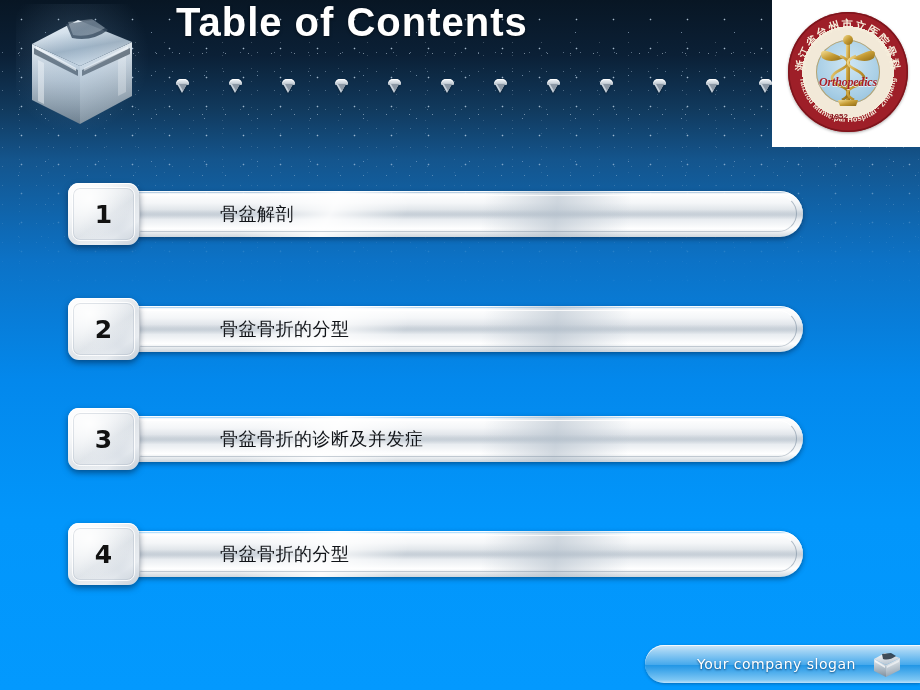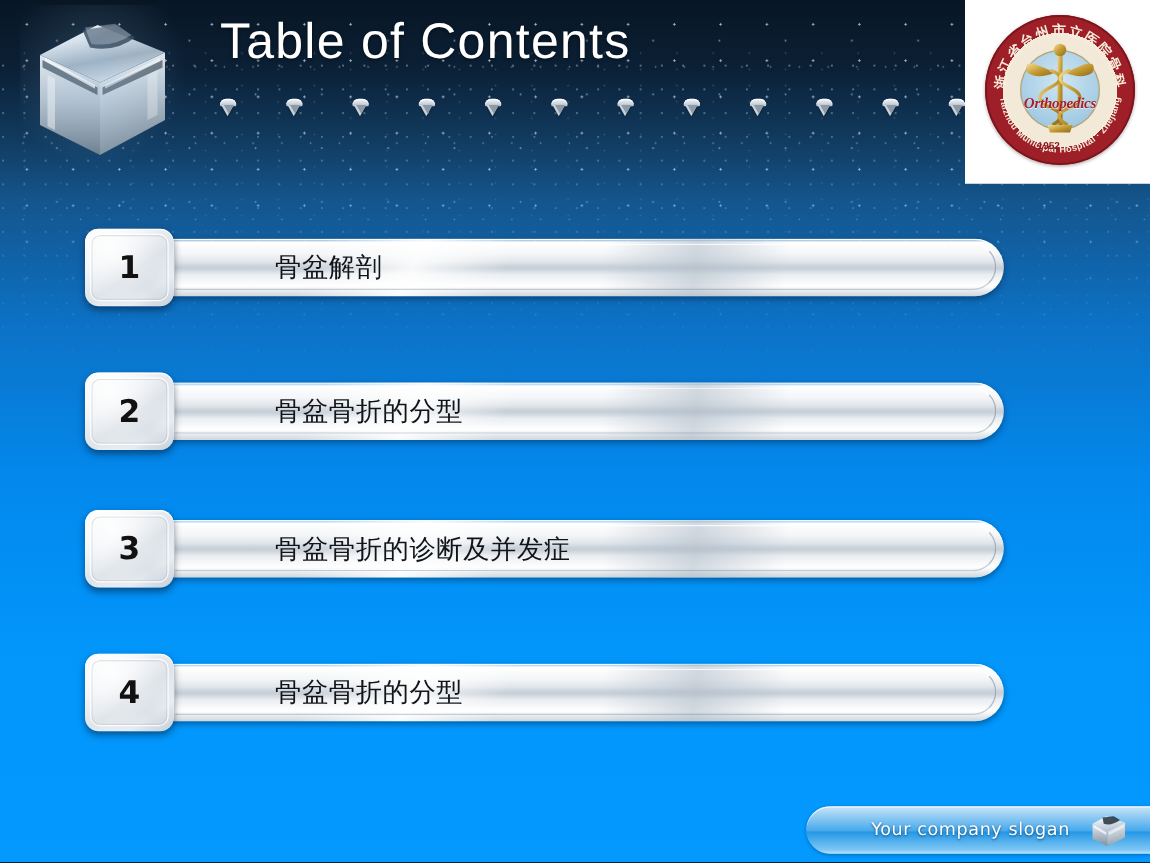--- a/index.html
+++ b/index.html
@@ -42,22 +42,22 @@
       radial-gradient(circle, rgba(200,222,242,.9) 0.6px, transparent 1px),
       radial-gradient(circle, rgba(235,245,255,.5) 0.5px, transparent .9px);
     background-size:17px 19px, 29px 13px;
     background-position:11px 3px, 5px 9px;
     -webkit-mask-image:linear-gradient(to bottom, rgba(0,0,0,.85) 0%, rgba(0,0,0,.4) 55%, rgba(0,0,0,0) 100%);
     mask-image:linear-gradient(to bottom, rgba(0,0,0,.85) 0%, rgba(0,0,0,.4) 55%, rgba(0,0,0,0) 100%);
   }
 
   
   .title{
-    position:absolute;left:176px;top:11px;
-    font-size:40px;font-weight:normal;color:#ffffff;
+    position:absolute;left:176px;top:0;
+    font-size:40px;font-weight:bold;color:#ffffff;
     letter-spacing:1px;
     text-shadow:0 1px 3px rgba(0,0,0,.55);
     white-space:nowrap;
   }
 
   
   .gemrow{position:absolute;left:176px;top:79px;width:600px;height:16px;}
   .gem{position:absolute;top:0;width:13px;height:15px;}
   .gem .top{
     position:absolute;left:0;top:0;width:13px;height:6px;
@@ -143,21 +143,21 @@
   }
   .bar .inner-edge{
     position:absolute;left:5px;top:4px;right:6px;bottom:5px;
     border-radius:3px 19px 19px 3px;
     border:1px solid rgba(255,255,255,.8);
     border-right-color:rgba(120,138,156,.55);
     border-bottom-color:rgba(120,138,156,.4);
   }
   .bar-label{
     position:absolute;left:152px;top:50%;transform:translateY(-50%);
-    font-size:21px;color:#111418;white-space:nowrap;
+    font-size:18px;color:#111418;white-space:nowrap;
     font-family:Liberation Sans, sans-serif;
     letter-spacing:.5px;z-index:2;
   }
   .numbox{
     position:absolute;left:0;top:0;width:71px;height:62px;border-radius:11px;
     background:
       linear-gradient(145deg,#ffffff 0%,#eef1f4 30%,#dfe4e9 55%,#f6f8fa 78%,#c9d1d9 100%);
     box-shadow:0 3px 6px rgba(0,20,45,.5), inset 0 1px 0 rgba(255,255,255,1);
     overflow:hidden;
   }

